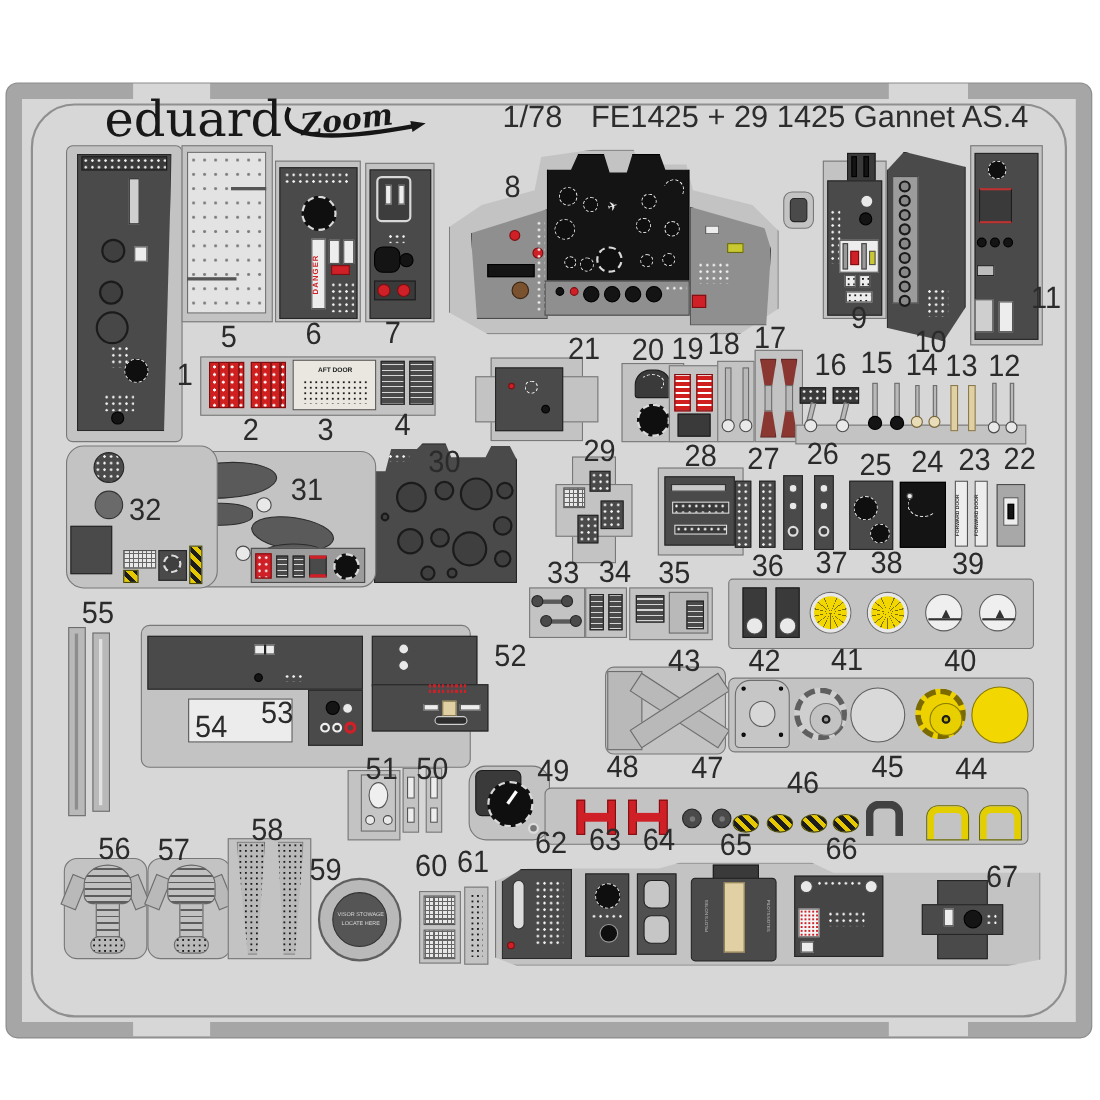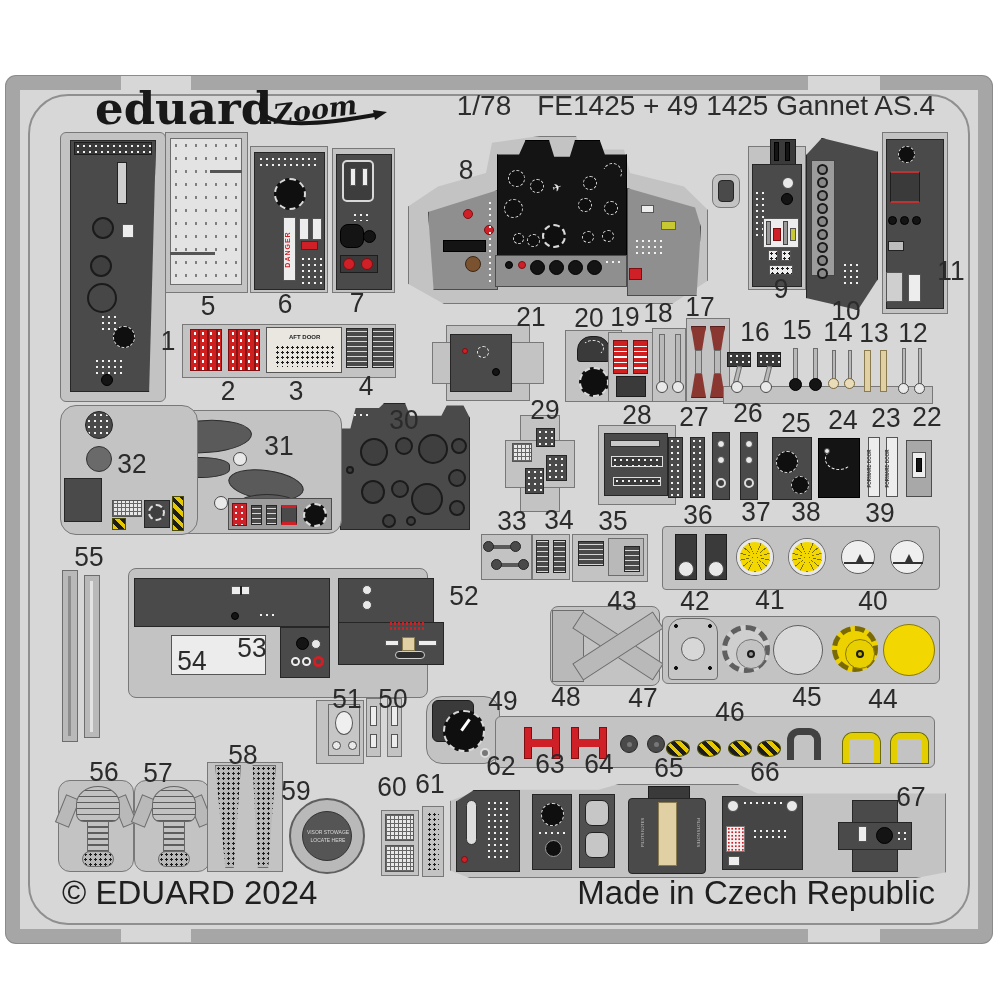--- a/index.html
+++ b/index.html
@@ -39,21 +39,21 @@
   .ydisc{background:#f2d800;border:1px solid #8a7a00;border-radius:50%;}
   .ygear{background:#eed200;border:5px dashed #7a6a00;border-radius:50%;}
   .ggear{background:#cfcfcf;border:5px dashed #5f5f5f;border-radius:50%;}
   .gdisc{background:#d9d9d9;border:1px solid #5f5f5f;border-radius:50%;}
   .staple{border:7px solid #414141;border-bottom:none;border-radius:12px 12px 0 0;background:transparent;}
   .ystaple{border:6px solid #e3cf00;border-bottom:none;border-radius:10px 10px 0 0;box-shadow:0 0 0 1px #6a6a00;background:transparent;}
   .arcdots{border:1.6px dashed #efefef;border-color:transparent transparent #efefef #efefef;border-radius:50%;}
   .ribs{background-color:#c2c2c2;background-image:repeating-linear-gradient(0deg,#5d5d5d 0 1.5px,transparent 1.5px 6px);border:1px solid #666;}
   
   .pnum{position:absolute;font-size:28px;color:#2b2b2b;transform:translate(-50%,-50%) scaleX(.94);white-space:nowrap;}
-  .brand{font-family:"DejaVu Serif",serif;font-weight:bold;font-size:45px;color:#181818;letter-spacing:0;}
+  .brand{font-family:"DejaVu Serif",serif;font-weight:normal;font-size:45px;color:#181818;letter-spacing:0;}
   .zoomtext{font-family:"DejaVu Serif",serif;font-style:italic;font-weight:bold;font-size:27px;color:#181818;transform:rotate(-7deg);display:inline-block;}
   .title{font-size:28px;color:#2d2d2d;display:flex;gap:26px;white-space:nowrap;}
   .foot{font-size:33px;color:#1f1f1f;white-space:nowrap;}
   .micro{position:absolute;font-weight:bold;white-space:nowrap;}
 </style>
 </head>
 <body>
 
 <div id="stage">
 
@@ -67,25 +67,23 @@
   <div class="p brand" style="left:95px;top:82px;">eduard</div>
   <div class="p" style="left:255px;top:88px;width:140px;height:55px;">
     <svg class="p" style="left:0;top:0;" width="140" height="55">
       <path d="M8,10 C-2,30 18,46 125,26" stroke="#161616" stroke-width="4" fill="none"></path>
       <path d="M118,22 l14,2 l-12,8 z" fill="#161616"></path>
     </svg>
     <span class="p zoomtext" style="left:18px;top:6px;">Zoom</span>
   </div>
   <div class="p title" style="right:65px;top:90px;">
     <span>1/78</span>
-    <span>FE1425 + 49 1425 Gannet AS.4</span>
-  </div>
-
-  <div class="p foot" style="left:62px;top:874px;">© EDUARD 2024</div>
-  <div class="p foot" style="right:65px;top:874px;">Made in Czech Republic</div>
+    <span>FE1425 + 29 1425 Gannet AS.4</span>
+  </div>
+
 
   <div class="p fret" style="left:60px;top:132px;width:106px;height:270px;border-radius:6px;"></div>
   <div class="p dk" style="left:70px;top:140px;width:86px;height:252px;clip-path:polygon(0 0,100% 0,92% 100%,0 100%);"></div>
   <div class="p dk2 dotsW" style="left:74px;top:142px;width:78px;height:13px;"></div>
   <div class="p" style="left:117px;top:162px;width:10px;height:42px;background:#cfcfcf;border:1px solid #222;"></div>
   <div class="p ring" style="left:92px;top:217px;width:22px;height:22px;"></div>
   <div class="p ring" style="left:90px;top:255px;width:22px;height:22px;"></div>
   <div class="p wht" style="left:122px;top:224px;width:12px;height:14px;"></div>
   <div class="p ring" style="left:87px;top:283px;width:30px;height:30px;background:#474747;"></div>
   <div class="p dotsW" style="left:100px;top:314px;width:18px;height:20px;"></div>

